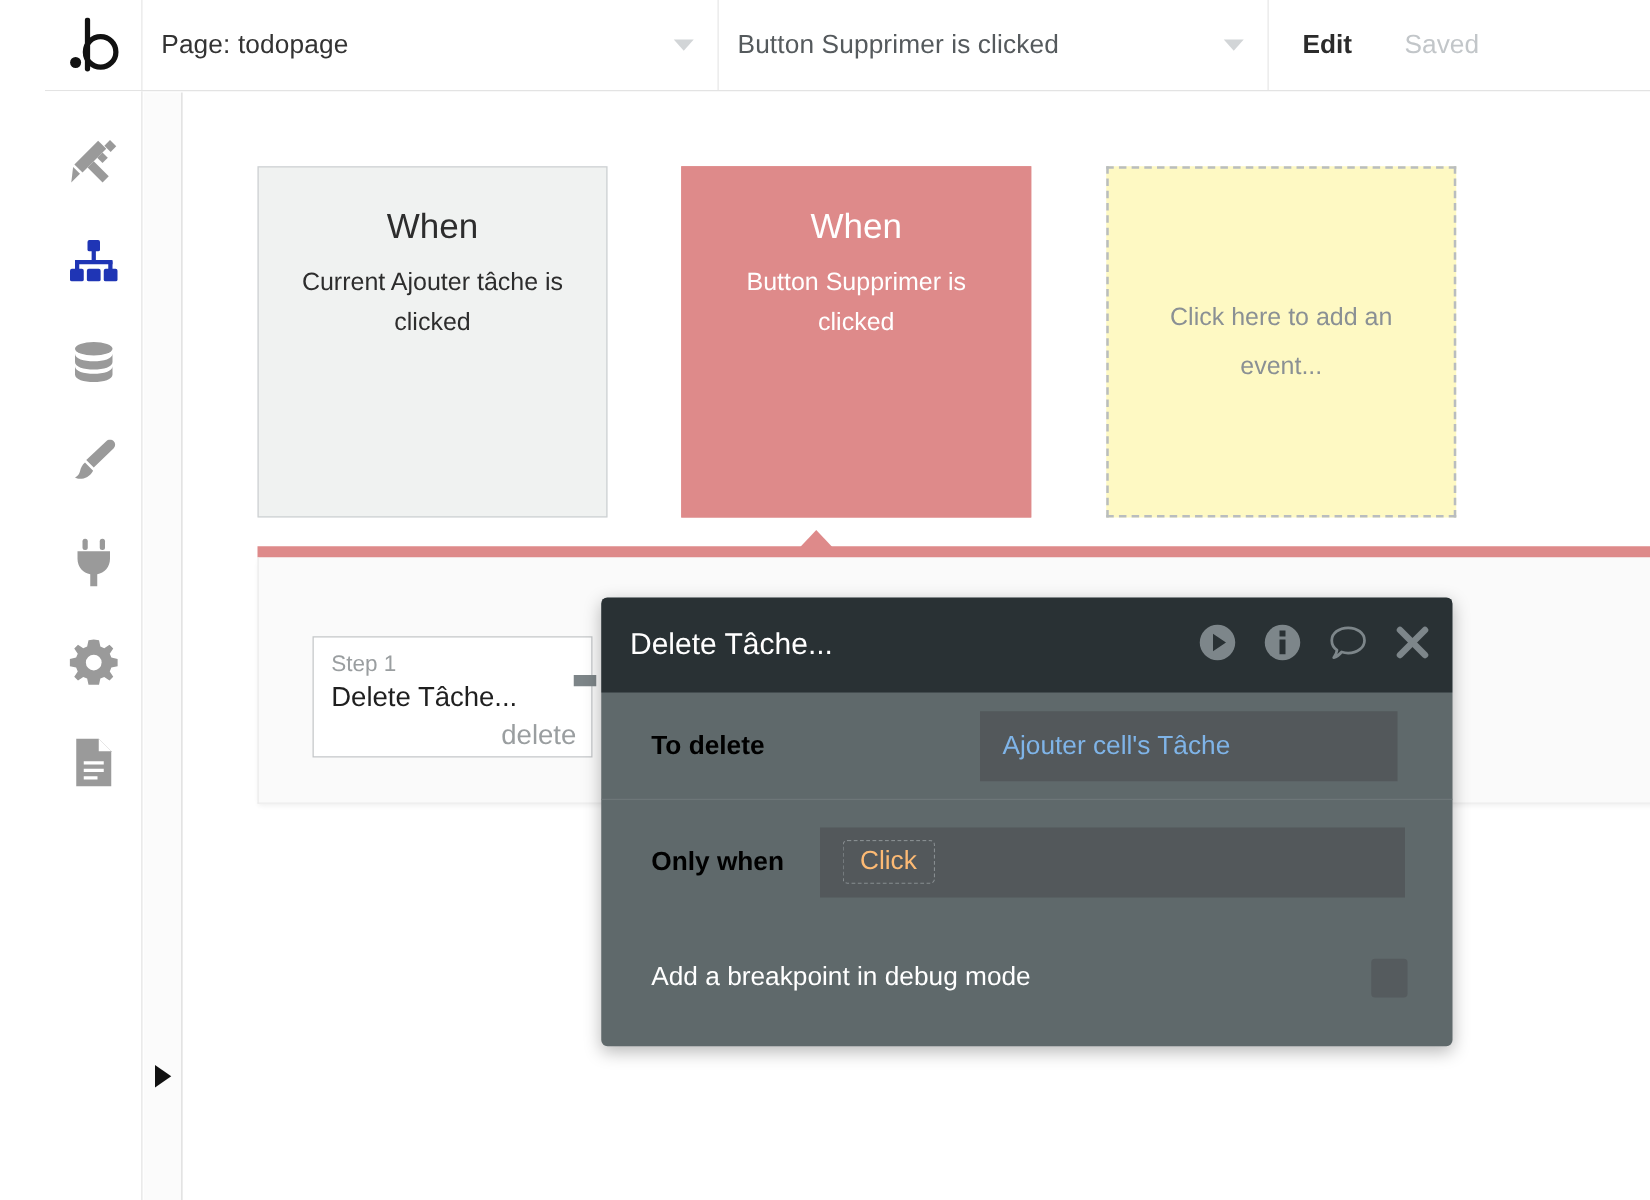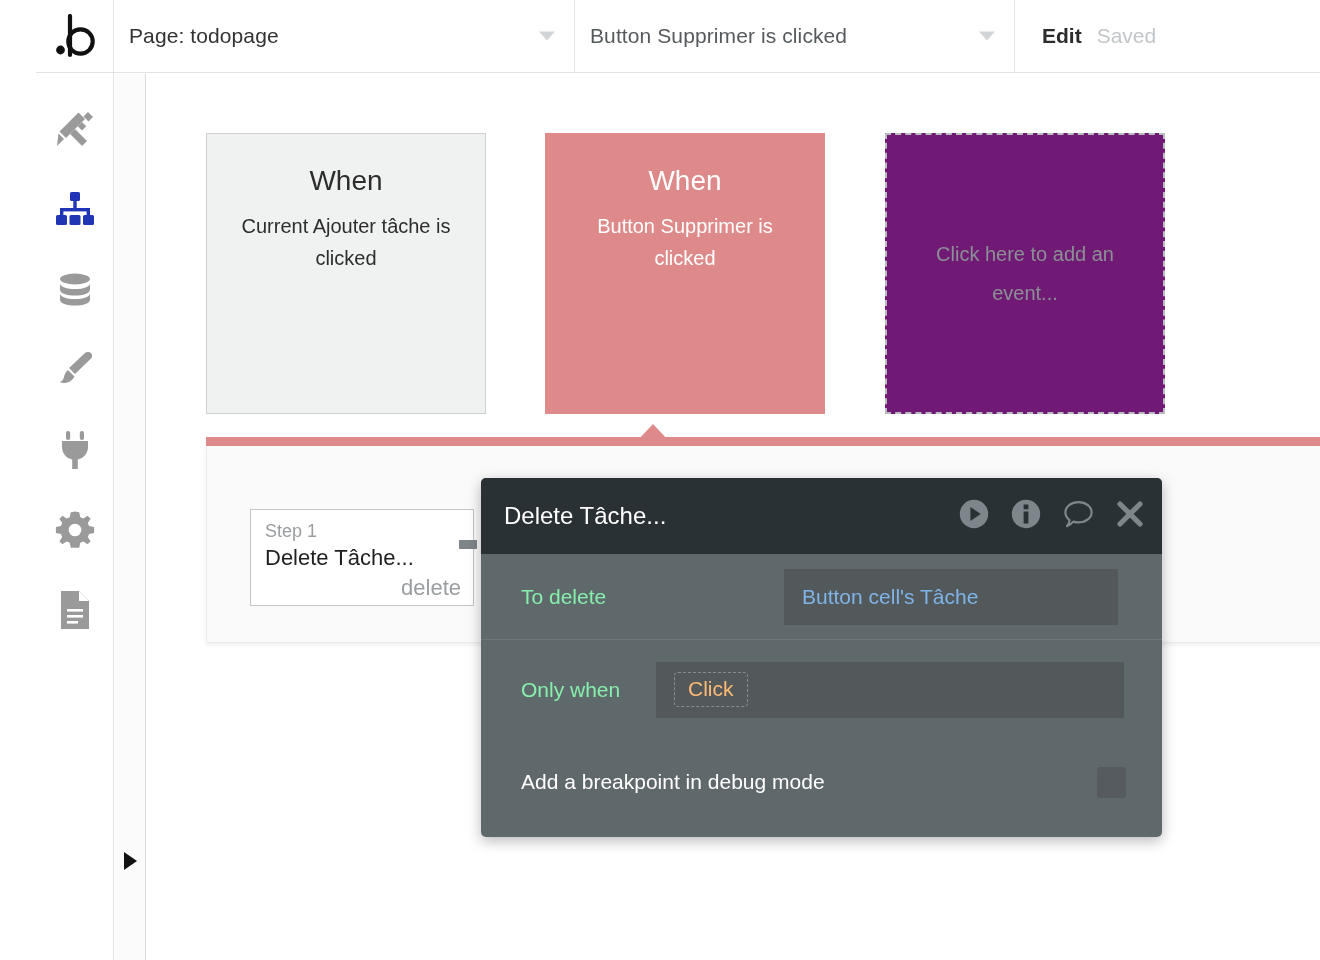--- a/index.html
+++ b/index.html
@@ -68,21 +68,21 @@
     transform: translateY(-50%);
     width: 0; height: 0;
     border-left: 8px solid transparent;
     border-right: 8px solid transparent;
     border-top: 9px solid #d2d5d7;
   }
 
   .topright {
     display: flex;
     align-items: center;
-    gap: 15px;
+    gap: 42px;
     padding-left: 27px;
     height: 100%;
   }
   .edit-link {
     font-size: 21px;
     color: #2b2b2b;
     font-weight: 600;
     cursor: pointer;
     white-space: nowrap;
   }
@@ -163,21 +163,21 @@
     background: #f0f2f1;
     border: 1px solid #cdd0d2;
   }
   .event-box.selected {
     left: 339px;
     background: #de8a8a;
     border: 1px solid #de8a8a;
   }
   .event-box.add {
     left: 679px;
-    background: #701a75;
+    background: #fef9c3;
     border: 2px dashed #b9bdbf;
     padding-top: 0;
     display: flex;
     align-items: center;
     justify-content: flex-end;
   }
   .ev-when {
     font-size: 28px;
     line-height: 1.1;
     color: #2d2d2d;
@@ -317,22 +317,23 @@
   .row-divider {
     position: absolute;
     left: 0; right: 0;
     height: 1px;
     background: #6d7678;
   }
   .row-divider.d1 { top: 85px; }
 
   .prop-label {
     font-size: 21px;
-    color: #86efac;
-    white-space: nowrap;
+    color: #000000;
+    white-space: nowrap;
+    font-weight: bold;
   }
   .prop-label.lbl-todelete { width: 263px; }
   .prop-label.lbl-onlywhen { width: 135px; }
 
   .prop-field {
     background: #53585b;
     height: 56px;
     display: flex;
     align-items: center;
     padding: 0 18px;
@@ -574,21 +575,21 @@
         </span>
 
       </span>
     </div>
 
     <div class="dialog-body">
 
       <div class="prop-row row-todelete">
         <span class="prop-label lbl-todelete">To delete</span>
         <span class="prop-field field-todelete">
-          <span class="field-value">Button cell's Tâche</span>
+          <span class="field-value">Ajouter cell's Tâche</span>
         </span>
         <span class="row-divider d1"></span>
       </div>
 
       <div class="prop-row row-onlywhen">
         <span class="prop-label lbl-onlywhen">Only when</span>
         <span class="prop-field field-onlywhen">
           <span class="field-placeholder">Click</span>
         </span>
       </div>

